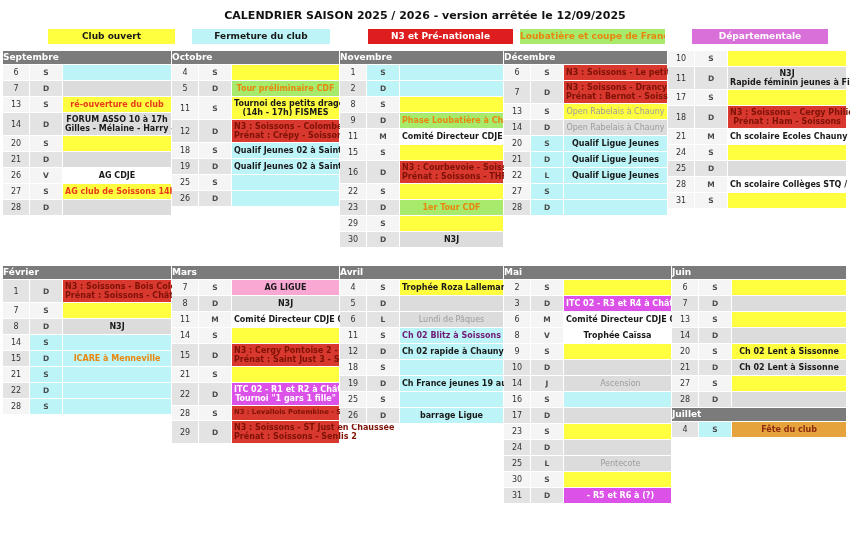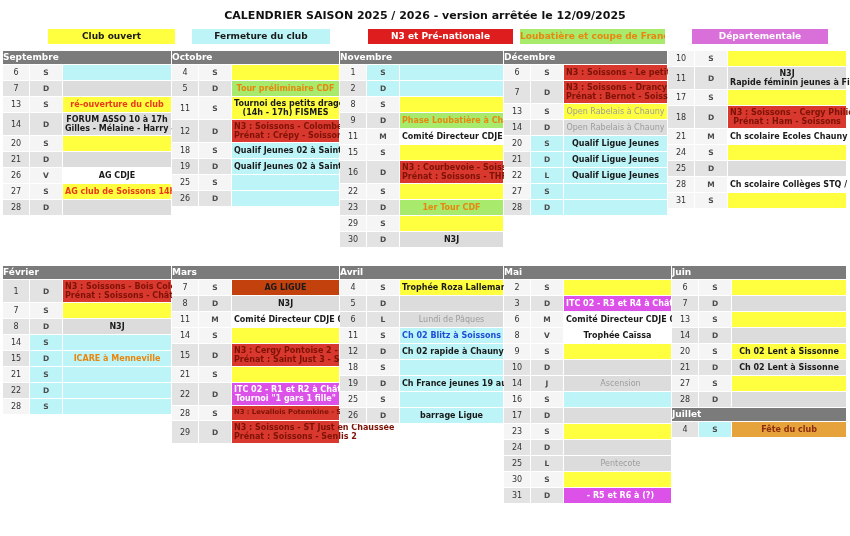--- a/index.html
+++ b/index.html
@@ -391,21 +391,21 @@
         <div class="cnum" style="background: rgb(245, 245, 245);">28</div>
         <div class="cdow" style="background: rgb(188, 244, 247);">S</div>
         <div class="cev" style="background: rgb(188, 244, 247); color: rgb(26, 26, 26);"></div>
       </div>
     </div>
     <div class="month" style="width: 168px;">
       <div class="mh" style="background: rgb(123, 123, 123);">Mars</div>
       <div class="row r1">
         <div class="cnum" style="background: rgb(245, 245, 245);">7</div>
         <div class="cdow" style="background: rgb(245, 245, 245);">S</div>
-        <div class="cev" style="background: #c2410c; color: rgb(26, 26, 26);">
+        <div class="cev" style="background: #f9a8d4; color: rgb(26, 26, 26);">
           <div class="line">AG LIGUE</div>
         </div>
       </div>
       <div class="row r1">
         <div class="cnum" style="background: rgb(227, 227, 227);">8</div>
         <div class="cdow" style="background: rgb(227, 227, 227);">D</div>
         <div class="cev" style="background: rgb(220, 220, 220); color: rgb(26, 26, 26);">
           <div class="line">N3J</div>
         </div>
       </div>
@@ -475,21 +475,21 @@
       <div class="row r1">
         <div class="cnum" style="background: rgb(227, 227, 227);">6</div>
         <div class="cdow" style="background: rgb(227, 227, 227);">L</div>
         <div class="cev plain" style="background: rgb(220, 220, 220); color: rgb(156, 156, 156);">
           <div class="line">Lundi de Pâques</div>
         </div>
       </div>
       <div class="row r1">
         <div class="cnum" style="background: rgb(245, 245, 245);">11</div>
         <div class="cdow" style="background: rgb(245, 245, 245);">S</div>
-        <div class="cev" style="background: rgb(188, 244, 247); color: #1d4ed8;">
+        <div class="cev" style="background: rgb(188, 244, 247); color: #701a75;">
           <div class="line">Ch 02 Blitz à Soissons</div>
         </div>
       </div>
       <div class="row r1">
         <div class="cnum" style="background: rgb(227, 227, 227);">12</div>
         <div class="cdow" style="background: rgb(227, 227, 227);">D</div>
         <div class="cev" style="background: rgb(188, 244, 247); color: rgb(26, 26, 26);">
           <div class="line">Ch 02 rapide à Chauny</div>
         </div>
       </div>

